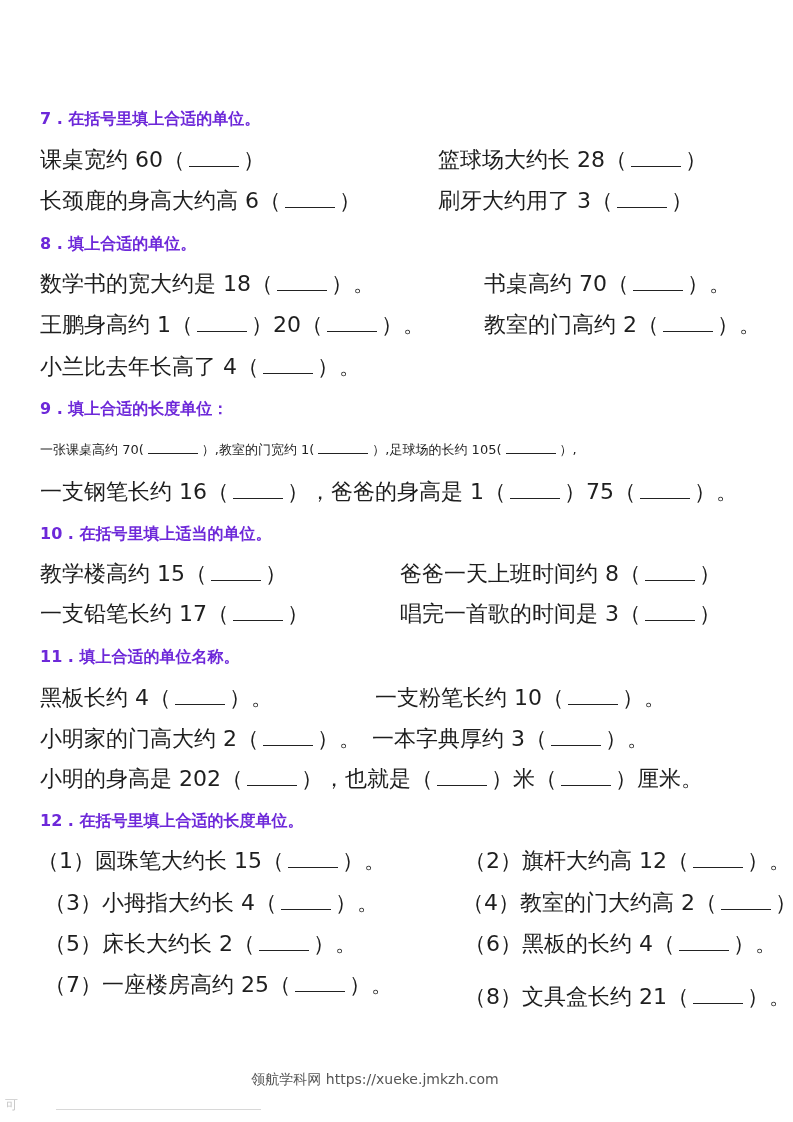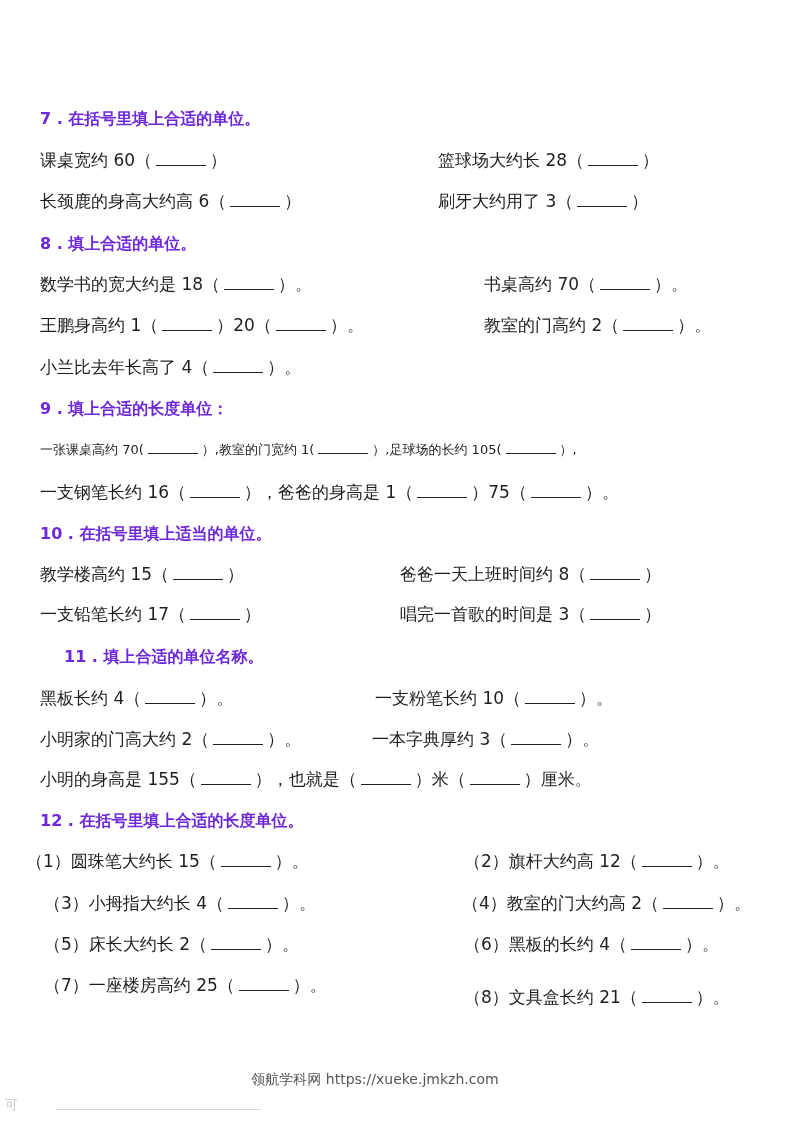--- a/index.html
+++ b/index.html
@@ -3,21 +3,21 @@
   <meta charset="utf-8">
   <style>
     html, body { margin: 0; padding: 0; background: #ffffff; }
     body {
       width: 793px; height: 1122px; position: relative; overflow: hidden;
       font-family: "DejaVu Sans", "Liberation Sans", sans-serif;
       color: #1e1e1e;
     }
     .line {
       position: absolute;
-      font-size: 17px;
+      font-size: 22px;
       line-height: 22px;
       white-space: nowrap;
       letter-spacing: 0px;
     }
     .heading {
       font-weight: bold;
       font-size: 16px;
       color: #6d28d9;
     }
     .blank {
@@ -94,39 +94,39 @@
 <div class="line" style="left:400px; top:563px;">
   <span>爸爸一天上班时间约 8（</span><span class="blank"></span><span>）</span>
 </div>
 <div class="line" style="left:40px; top:603px;">
   <span>一支铅笔长约 17（</span><span class="blank"></span><span>）</span>
 </div>
 <div class="line" style="left:400px; top:603px;">
   <span>唱完一首歌的时间是 3（</span><span class="blank"></span><span>）</span>
 </div>
 
-<div class="line heading" style="left:40px; top:646px;margin-left:24px;">11 . 填上合适的单位名称。</div>
+<div class="line heading" style="left:40px; top:646px;">11 . 填上合适的单位名称。</div>
 <div class="line" style="left:40px; top:687px;">
   <span>黑板长约 4（</span><span class="blank"></span><span>）。</span>
 </div>
 <div class="line" style="left:375px; top:687px;">
   <span>一支粉笔长约 10（</span><span class="blank"></span><span>）。</span>
 </div>
 <div class="line" style="left:40px; top:728px;">
   <span>小明家的门高大约 2（</span><span class="blank"></span><span>）。</span>
 </div>
 <div class="line" style="left:372px; top:728px;">
   <span>一本字典厚约 3（</span><span class="blank"></span><span>）。</span>
 </div>
 <div class="line" style="left:40px; top:768px;">
-  <span>小明的身高是 155（</span><span class="blank"></span><span>），也就是（</span><span class="blank"></span><span>）米（</span><span class="blank"></span><span>）厘米。</span>
+  <span>小明的身高是 202（</span><span class="blank"></span><span>），也就是（</span><span class="blank"></span><span>）米（</span><span class="blank"></span><span>）厘米。</span>
 </div>
 
 <div class="line heading" style="left:40px; top:810px;">12 . 在括号里填上合适的长度单位。</div>
-<div class="line" style="left:26px; top:850px;">
+<div class="line" style="left:37px; top:850px;">
   <span>（1）圆珠笔大约长 15（</span><span class="blank"></span><span>）。</span>
 </div>
 <div class="line" style="left:464px; top:850px;">
   <span>（2）旗杆大约高 12（</span><span class="blank"></span><span>）。</span>
 </div>
 <div class="line" style="left:44px; top:892px;">
   <span>（3）小拇指大约长 4（</span><span class="blank"></span><span>）。</span>
 </div>
 <div class="line" style="left:462px; top:892px;">
   <span>（4）教室的门大约高 2（</span><span class="blank"></span><span>）。</span>

